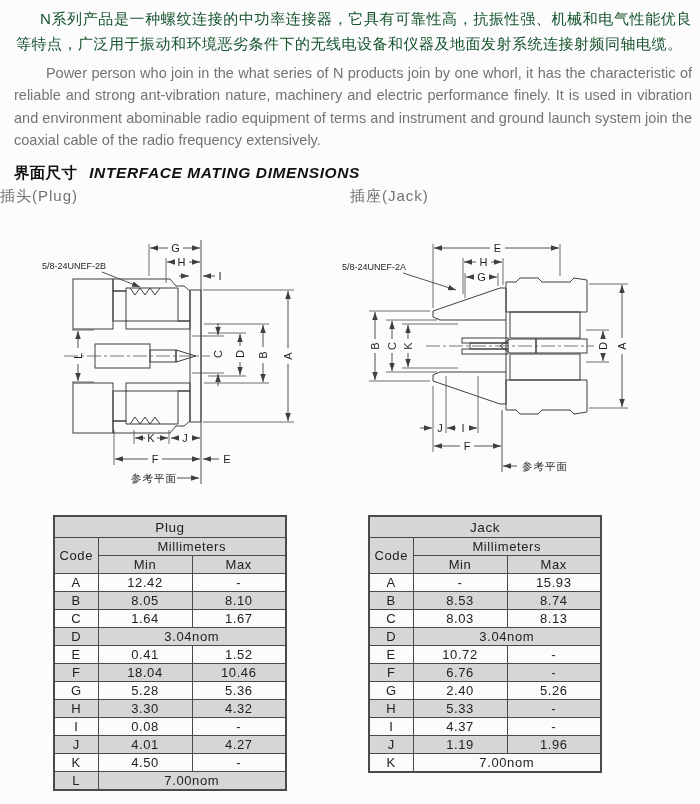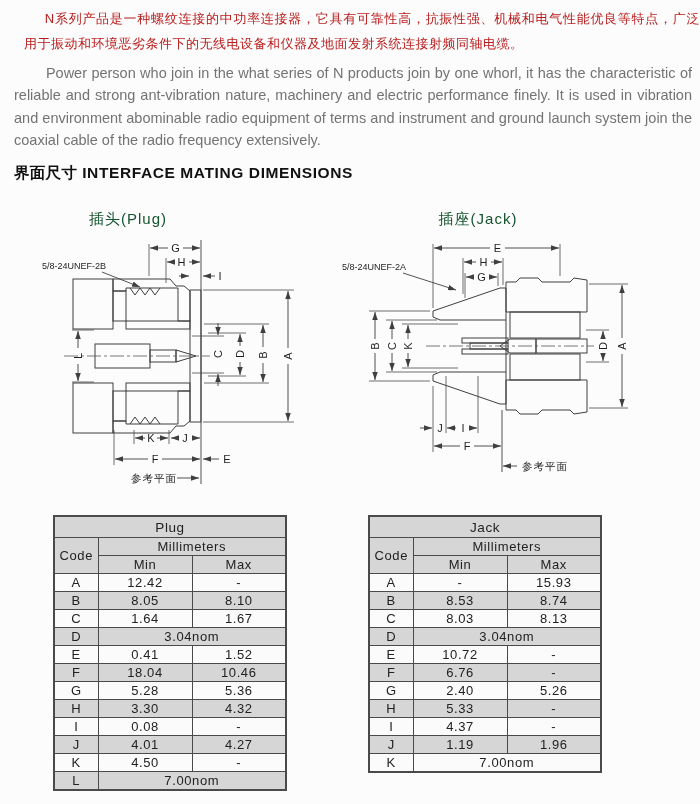--- a/index.html
+++ b/index.html
@@ -3,36 +3,36 @@
 <meta charset="utf-8">
 <style>
   html,body { margin:0; padding:0; }
   body { background:#e9e9e9; font-family:"Liberation Sans", sans-serif; }
   #page {
     position:relative; width:700px; height:804px; margin:0 auto;
     background:#fcfcfc; color:#1f1f1f; overflow:hidden;
   }
   .abs { position:absolute; }
   .intro-cn {
-    left:24px; top:6px; width:676px;
-    font-size:13px; line-height:25px; letter-spacing:0.5px;
-    text-indent:1.6em; text-align:justify; color:#b91c1c;
+    left:16px; top:6px; width:676px;
+    font-size:15px; line-height:25px; letter-spacing:0.5px;
+    text-indent:1.6em; text-align:justify; color:#14532d;
   }
   .intro-en {
     left:14px; top:62px; width:678px;
     font-size:14.5px; line-height:22.4px;
     text-indent:2.2em; text-align:justify; color:#737373;
   }
   .section-heading {
     left:14px; top:163px; font-size:15.5px; font-weight:bold; color:#111;
     letter-spacing:0.3px;
   }
-  .section-heading .en { margin-left:5px; letter-spacing:0.6px; }
+  .section-heading .en { margin-left:12px; letter-spacing:0.6px;font-style:italic; }
   .drawing-caption {
-    top:210px; font-size:15px; color:#14532d; text-align:center; letter-spacing:1px;
+    top:187px; font-size:15px; color:#737373; text-align:left; letter-spacing:1px;
   }
   .plug-caption { left:0; width:256px; }
   .jack-caption { left:350px; width:256px; }
   svg.drawing { position:absolute; }
   #plug-svg { left:18px; top:226px; }
   #jack-svg { left:340px; top:226px; }
 
   table.dim-table {
     position:absolute; border-collapse:collapse; table-layout:fixed;
     width:232px; background:#fbfbfb;

